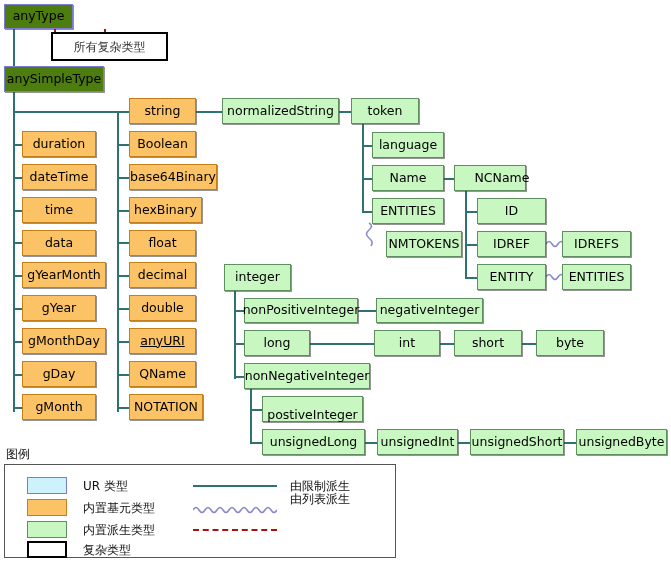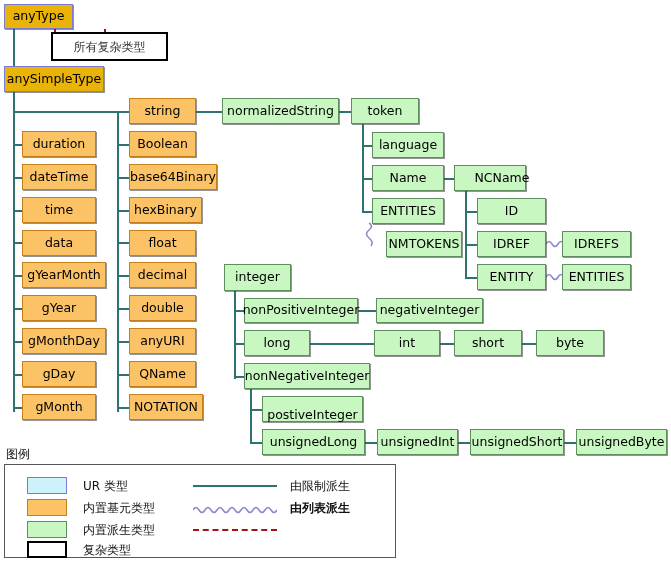--- a/index.html
+++ b/index.html
@@ -27,21 +27,21 @@
     justify-content: center;
     font-size: 12.5px;
     line-height: 1;
     color: #000000;
     white-space: nowrap;
     border: 1px solid #777777;
     box-shadow: 1px 1px 0 rgba(60,60,60,0.55);
     z-index: 5;
   }
   .node.ur {
-    background: #eab308;
+    background: #4d7c0f;
     border: 1px solid #7b7bd4;
   }
   .node.primitive {
     background: #fcc366;
     border: 1px solid #c47f1a;
   }
   .node.derived {
     background: #c9f7c2;
     border: 1px solid #5f8f5f;
   }
@@ -276,21 +276,21 @@
     </div>
   <div class="node primitive" style="left:129px; top:230px; width:67px; height:26px;">
       <span>float</span>
     </div>
   <div class="node primitive" style="left:129px; top:262px; width:67px; height:26px;">
       <span>decimal</span>
     </div>
   <div class="node primitive" style="left:129px; top:295px; width:67px; height:26px;">
       <span>double</span>
     </div>
-  <div class="node primitive" style="left:129px; top:328px; width:67px; height:26px;">
+  <div class="node primitive" style="left:129px; top:328px; width:67px; height:26px;text-decoration:underline;">
       <span>anyURI</span>
     </div>
   <div class="node primitive" style="left:129px; top:361px; width:67px; height:26px;">
       <span>QName</span>
     </div>
   <div class="node primitive" style="left:129px; top:394px; width:74px; height:26px;">
       <span>NOTATION</span>
     </div>
 
   <div class="node derived" style="left:222px; top:98px; width:117px; height:26px;">
@@ -389,21 +389,21 @@
     <div class="legend-label cjk" style="left:78px; top:77px;">复杂类型</div>
 
     <div class="legend-line solid" style="left:188px; top:20px;"></div>
     <div class="legend-label cjk" style="left:285px; top:13px;">由限制派生</div>
 
     <div class="legend-line" style="left:188px; top:36px;">
       <svg width="84" height="12" viewBox="0 0 84 12">
         <path d="M0,6 Q3,1 6,6 Q9,11 12,6 Q15,1 18,6 Q21,11 24,6 Q27,1 30,6 Q33,11 36,6 Q39,1 42,6 Q45,11 48,6 Q51,1 54,6 Q57,11 60,6 Q63,1 66,6 Q69,11 72,6 Q75,1 78,6 Q81,11 84,6"></path>
       </svg>
     </div>
-    <div class="legend-label cjk" style="left:285px; top:35px;font-weight:bold;">由列表派生</div>
+    <div class="legend-label cjk" style="left:285px; top:26px;">由列表派生</div>
 
     <div class="legend-line dashed" style="left:188px; top:64px;"></div>
     <div class="legend-label cjk" style="left:285px; top:57px;margin-top:48px;">由扩展或限制派生</div>
   </div>
 
 <div class="dashline-v" style="left: 53.68px; top: 29px; height: 17.5px;"></div>
     <div class="dashline-h" style="left: 53.68px; top: 46.5px;"></div>
   </div>
 
 </body></html>

